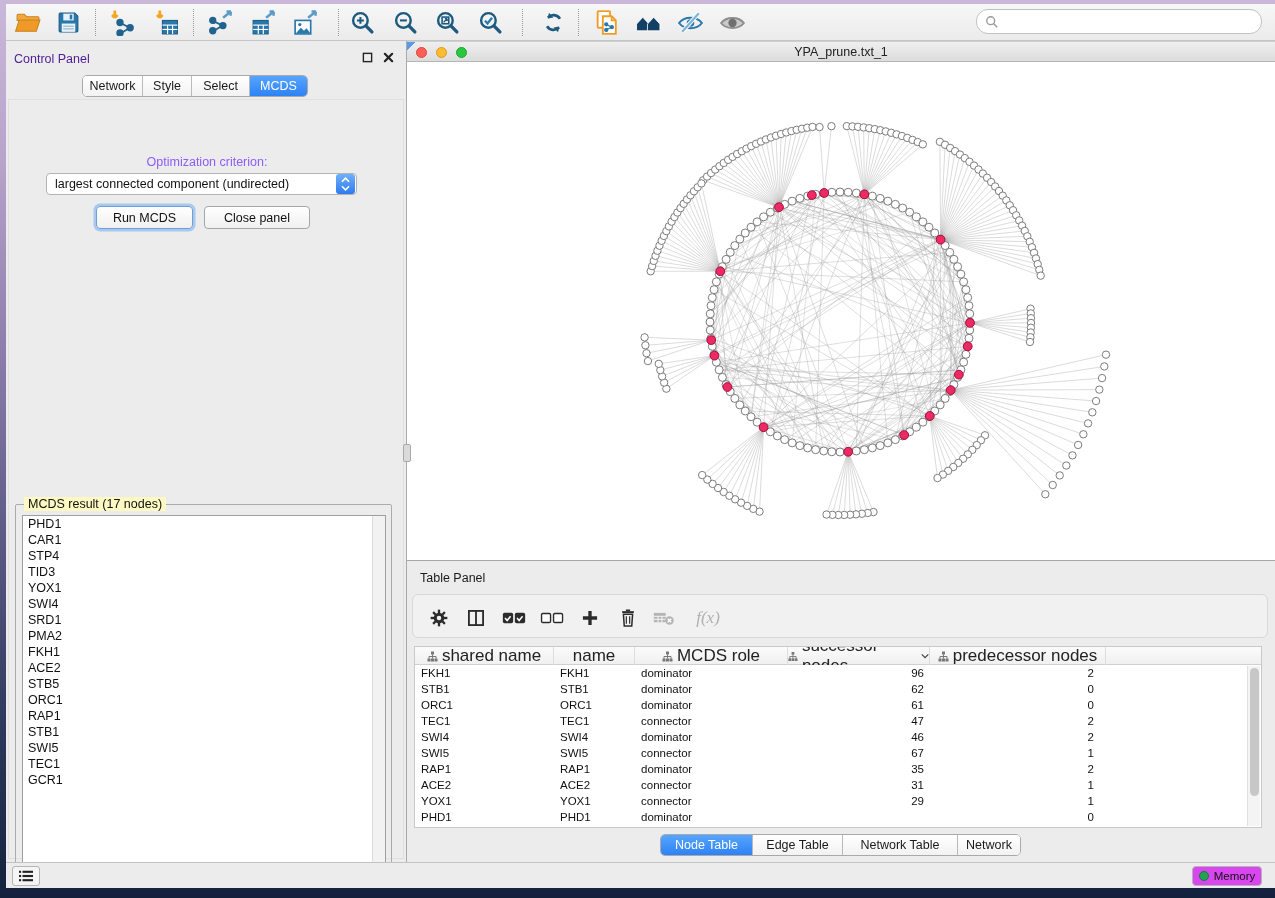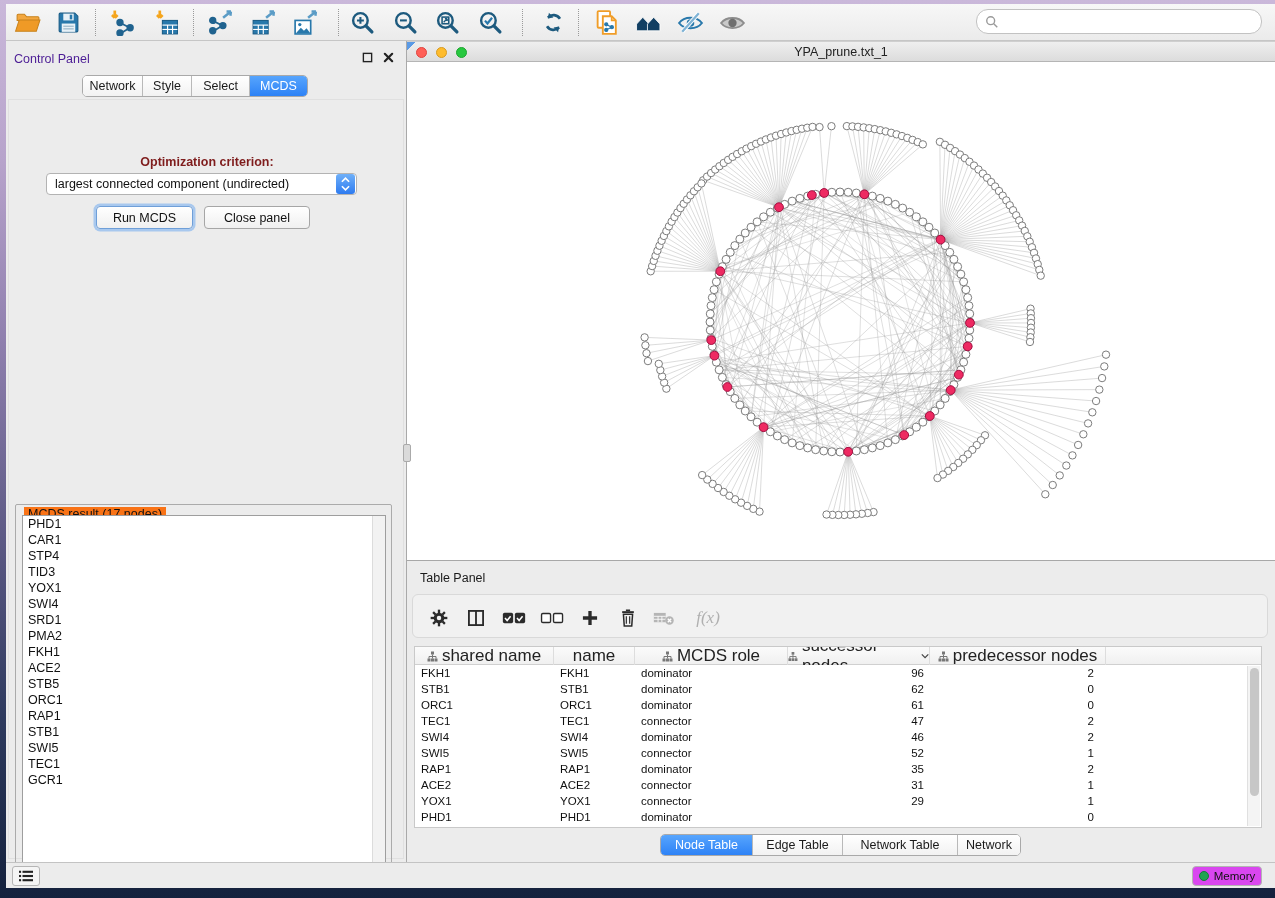--- a/index.html
+++ b/index.html
@@ -23,29 +23,29 @@
   
   #control-panel { position:absolute; left:0; top:37px; width:401px; height:821px; background:#ececec; border-right:1px solid #a9a9a9; }
   #cp-title { position:absolute; left:8px; top:11px; font-size:12.5px; color:#4c1d95; }
   .win-mini-btn { position:absolute; top:9px; width:14px; height:14px; display:flex; align-items:center; justify-content:center; background:transparent; border:none; }
   #cp-content { position:absolute; left:2px; top:58px; width:396px; height:760px; border:1px solid #e0e0e0; background:#ececec; }
   .seg { position:absolute; display:flex; border:1px solid #a9a9a9; border-radius:5px; overflow:hidden; background:#fff; height:22px; }
   #cp-tabs { left:73px; top:-25px; }
   .seg-btn { font-size:12.5px; color:#1a1a1a; background:linear-gradient(180deg,#ffffff,#f2f2f2); border:none; border-right:1px solid #b9b9b9; display:flex; align-items:center; justify-content:center; }
   .seg-btn:last-child { border-right:none; }
   .seg-btn.sel { background:linear-gradient(180deg,#57a5fd,#2d82f6); color:#fff; }
-  #opt-label { position:absolute; left:0; top:55px; width:396px; text-align:center; font-size:12.5px; color:#7f1d1d;font-weight:bold; }
+  #opt-label { position:absolute; left:0; top:55px; width:396px; text-align:center; font-size:12.5px; color:#8b5cf6; }
   #criterion-select { position:absolute; left:37px; top:73px; width:311px; height:22px; background:#fff; border:1px solid #b3b3b3; border-radius:4px; display:flex; align-items:center; }
   #criterion-text { flex:1; font-size:12.5px; color:#111; padding-left:8px; white-space:nowrap; }
   #criterion-stepper { width:19px; height:20px; margin-right:1px; border-radius:3px; background:linear-gradient(180deg,#6fb0f9,#2e7bf0); display:flex; flex-direction:column; align-items:center; justify-content:center; gap:2px; }
   .btn { position:absolute; top:106px; height:23px; background:linear-gradient(180deg,#ffffff,#f0f0f0); border:1px solid #a6a6a6; border-radius:4px; font-size:12.5px; color:#111; font-family:"Liberation Sans",sans-serif; }
   #run-btn { left:87px; width:97px; border-color:#6f9fd8; box-shadow:0 0 0 2.5px #a8c8ee; }
   #close-panel-btn { left:195px; width:106px; }
   #mcds-group { position:absolute; left:6px; top:404px; width:377px; height:373px; border:1px solid #ababab; border-radius:2px; }
-  #mcds-legend { position:absolute; left:8px; top:-8px; background:#f97316; padding:0 4px; font-size:12.5px; color:#111;margin-top:10px; }
+  #mcds-legend { position:absolute; left:8px; top:-8px; background:#fef9c3; padding:0 4px; font-size:12.5px; color:#111; }
   #mcds-list { position:absolute; left:6px; top:10px; width:364px; height:353px; background:#fff; border:1px solid #9e9e9e; overflow:hidden; }
   #mcds-scroll { position:absolute; right:0; top:0; width:13px; height:100%; background:#f2f2f2; border-left:1px solid #dcdcdc; }
   .mcds-item { height:16px; line-height:16px; font-size:12.5px; color:#111; padding-left:5px; }
 
   
   #net-window { position:absolute; left:401px; top:37px; width:868px; height:393px; background:#fff; }
   #net-titlebar { position:absolute; left:0; top:0; width:868px; height:21px;
     background:linear-gradient(180deg,#efefef,#dcdcdc); border-bottom:1px solid #b5b5b5; border-top:1px solid #cfcfcf; }
   #net-corner { position:absolute; left:0; top:0; width:8px; height:8px; background:linear-gradient(135deg,#5a9ae6 50%,transparent 52%); }
   .light { position:absolute; top:5px; width:11px; height:11px; border-radius:50%; }
@@ -1162,21 +1162,21 @@
             <div class="td l" style="width: 139px;">SWI4</div>
             <div class="td l" style="width: 81px;">SWI4</div>
             <div class="td l" style="width: 153px;">dominator</div>
             <div class="td r" style="width: 142px; padding-right: 6px;">46</div>
             <div class="td r" style="width: 176px; padding-right: 12px;">2</div>
           </div>
           <div class="tr">
             <div class="td l" style="width: 139px;">SWI5</div>
             <div class="td l" style="width: 81px;">SWI5</div>
             <div class="td l" style="width: 153px;">connector</div>
-            <div class="td r" style="width: 142px; padding-right: 6px;">52</div>
+            <div class="td r" style="width: 142px; padding-right: 6px;">67</div>
             <div class="td r" style="width: 176px; padding-right: 12px;">1</div>
           </div>
           <div class="tr">
             <div class="td l" style="width: 139px;">RAP1</div>
             <div class="td l" style="width: 81px;">RAP1</div>
             <div class="td l" style="width: 153px;">dominator</div>
             <div class="td r" style="width: 142px; padding-right: 6px;">35</div>
             <div class="td r" style="width: 176px; padding-right: 12px;">2</div>
           </div>
           <div class="tr">

